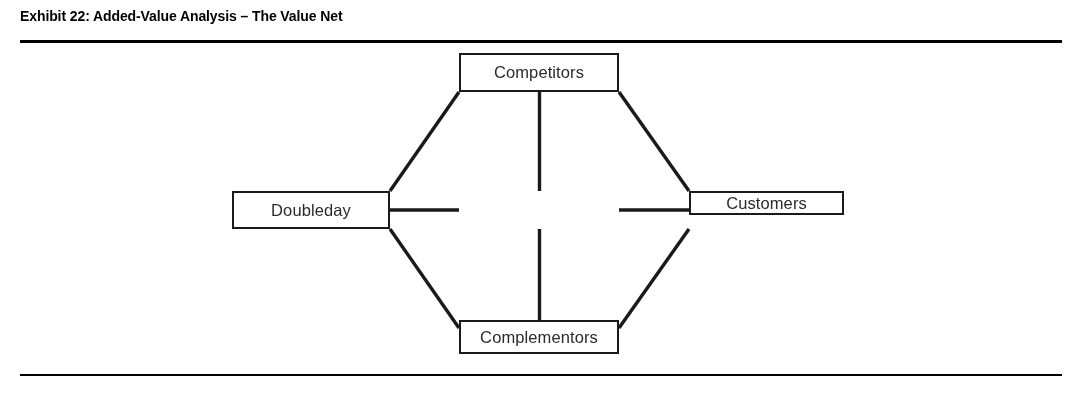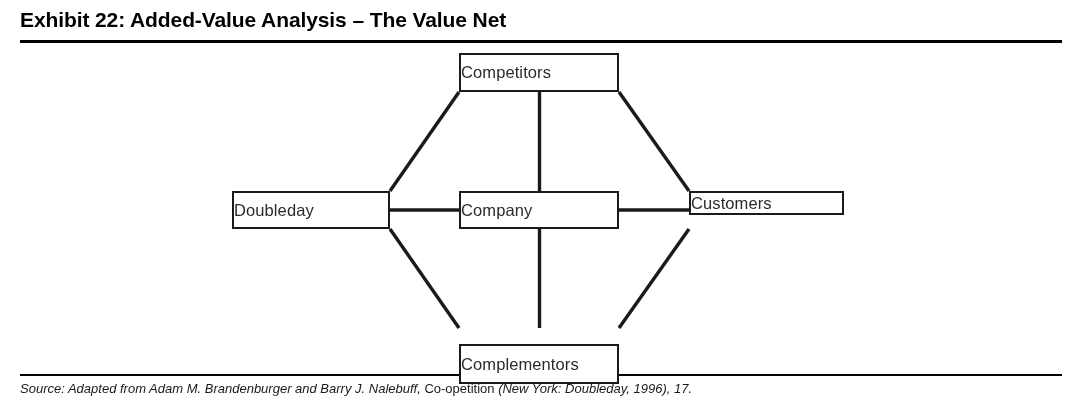--- a/index.html
+++ b/index.html
@@ -22,21 +22,21 @@
     height: 404px;
     background: #ffffff;
   }
 
   
   .exhibit-title {
     position: absolute;
     left: 20px;
     top: 8px;
     font-family: "Liberation Sans", sans-serif;
-    font-size: 21px;
+    font-size: 14px;
     font-weight: bold;
     letter-spacing: -0.1px;
     color: #000000;
     white-space: nowrap;
   }
 
   
   .rule {
     position: absolute;
     left: 20px;
@@ -62,38 +62,38 @@
   }
 
   
   .node {
     position: absolute;
     box-sizing: border-box;
     background: #ffffff;
     border: 2px solid #1a1a1a;
     display: flex;
     align-items: center;
-    justify-content: flex-start;
+    justify-content: center;
     z-index: 5;
   }
   .node-label {
     font-family: "Liberation Sans", sans-serif;
     font-size: 16.5px;
     font-weight: normal;
     color: #2b2b2b;
     letter-spacing: 0.1px;
     white-space: nowrap;
     line-height: 1;
   }
 
   .node-competitors   { left: 459px; top: 9px;   width: 160px; height: 39px; }
   .node-suppliers     { left: 232px; top: 147px; width: 158px; height: 38px; }
   .node-company       { left: 459px; top: 147px; width: 160px; height: 38px; }
   .node-customers     { left: 689px; top: 147px; width: 155px; height: 24px; }
-  .node-complementors { left: 459px; top: 300px; width: 160px; height: 40px; }
+  .node-complementors { left: 459px; top: 276px; width: 160px; height: 34px; }
 
   
   .source-note {
     position: absolute;
     left: 20px;
     top: 381px;
     font-family: "Liberation Sans", sans-serif;
     font-size: 13px;
     font-style: italic;
     color: #1a1a1a;
@@ -135,30 +135,26 @@
     </svg>
 
     <div class="node node-competitors">
       <span class="node-label">Competitors</span>
     </div>
 
     <div class="node node-suppliers">
       <span class="node-label">Doubleday</span>
     </div>
 
-    <div class="node node-company">
-      <span class="node-label">Company</span>
-    </div>
 
     <div class="node node-customers">
       <span class="node-label">Customers</span>
     </div>
 
     <div class="node node-complementors">
       <span class="node-label">Complementors</span>
     </div>
   </div>
 
   <div class="rule rule-bottom"></div>
 
-  <div class="source-note"><span>Source: Adapted from Adam M. Brandenburger and Barry J. Nalebuff, </span><span class="roman">Co-opetition</span><span> (New York: Doubleday, 1996), 17.</span></div>
 
 </div>
 
 </body></html>

